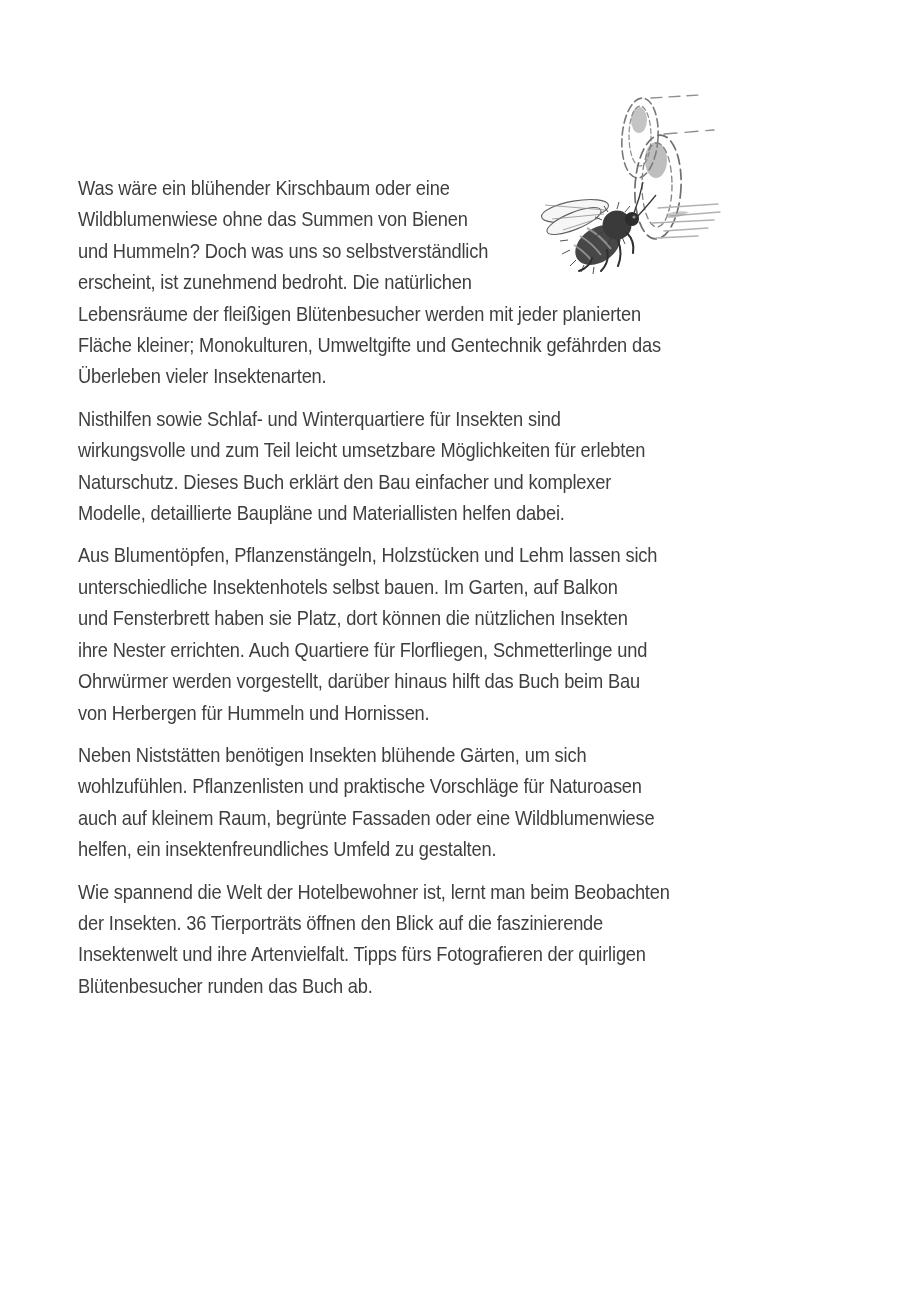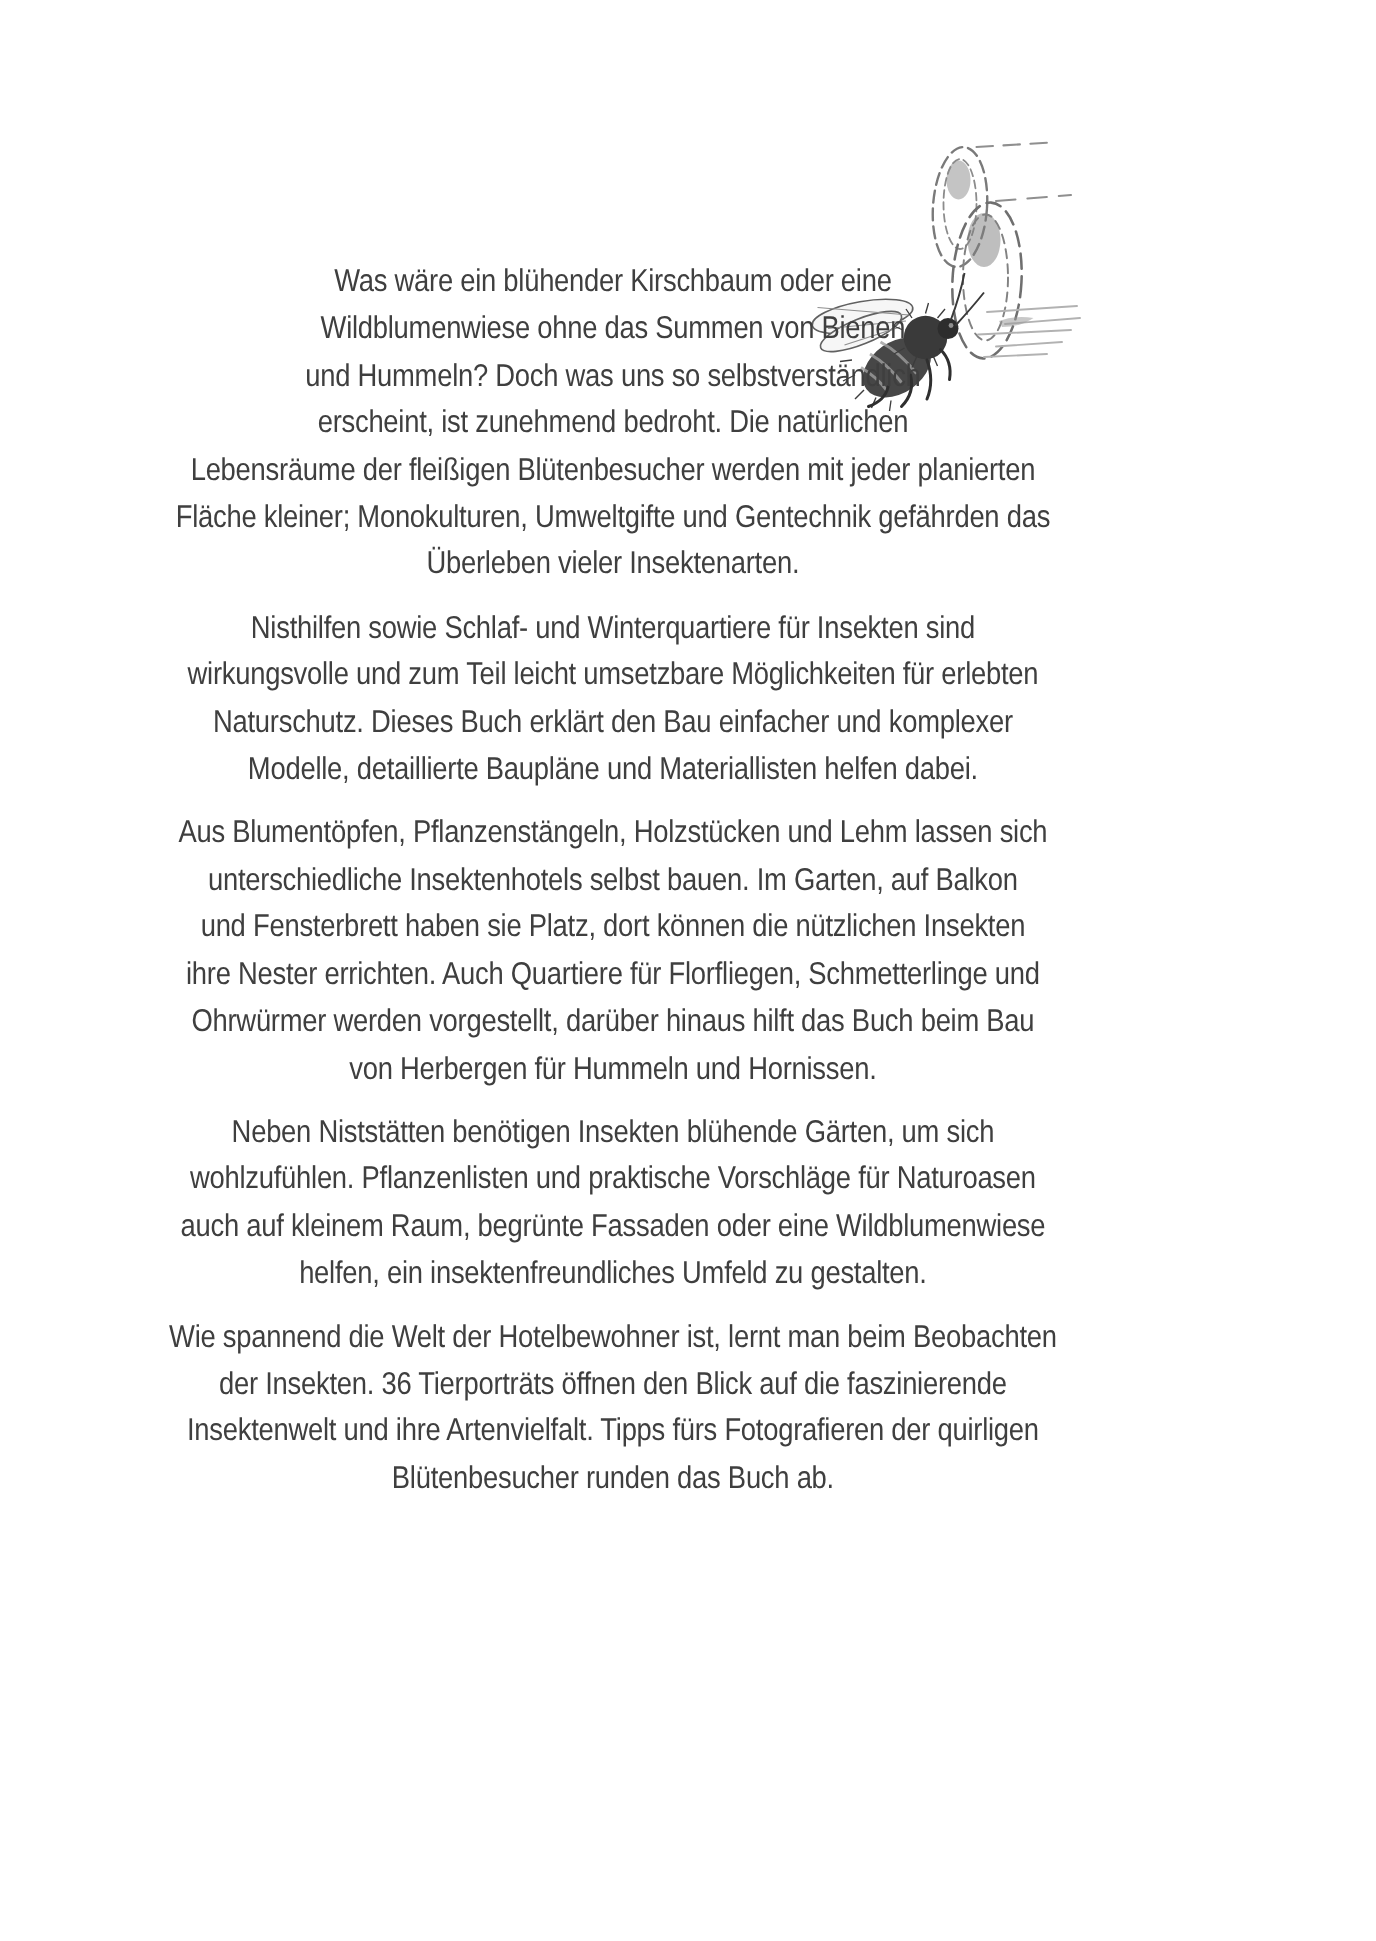--- a/index.html
+++ b/index.html
@@ -7,21 +7,20 @@
     padding: 0;
     background: #ffffff;
   }
   .page {
     position: relative;
     width: 917px;
     height: 1294px;
     background: #ffffff;
     overflow: hidden;
     font-family: "Liberation Sans", "DejaVu Sans", sans-serif;
-    text-align: center;
   }
   .text-block {
     position: absolute;
     left: 78px;
     top: 172px;
     width: 760px;
     transform: scaleX(0.87);
     transform-origin: 0 0;
     font-size: 21px;
     font-weight: 300;

